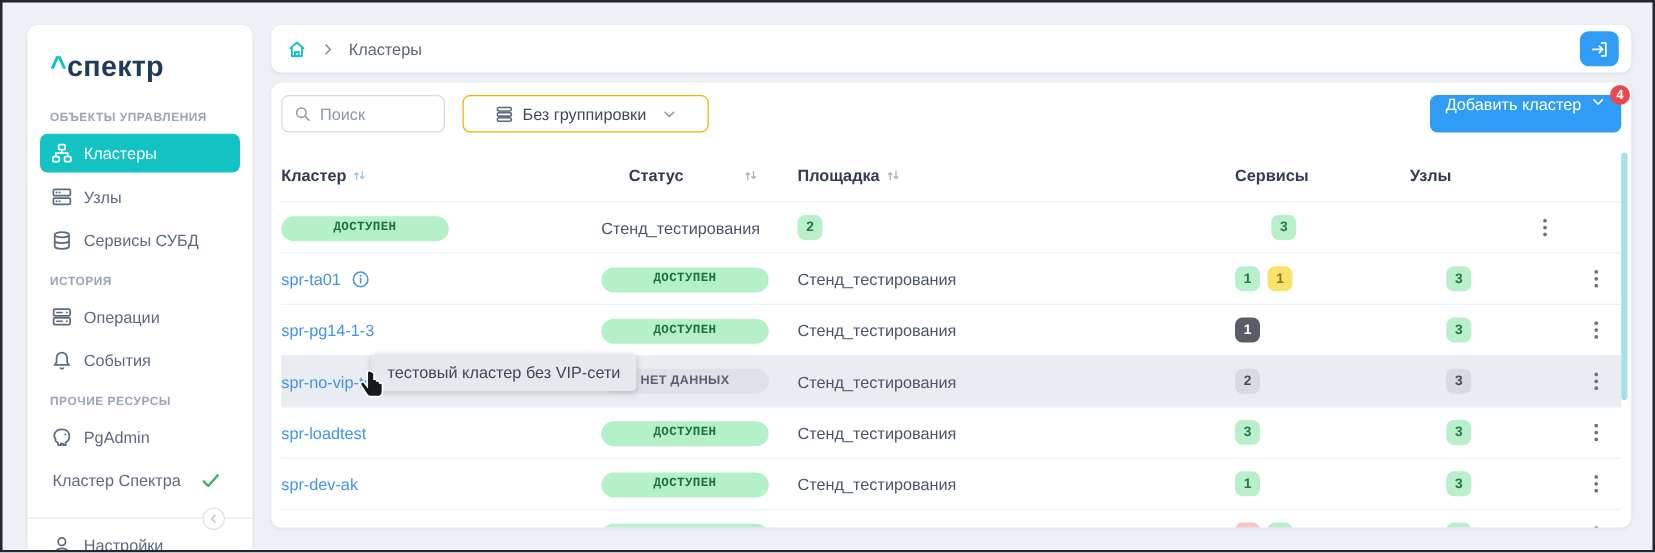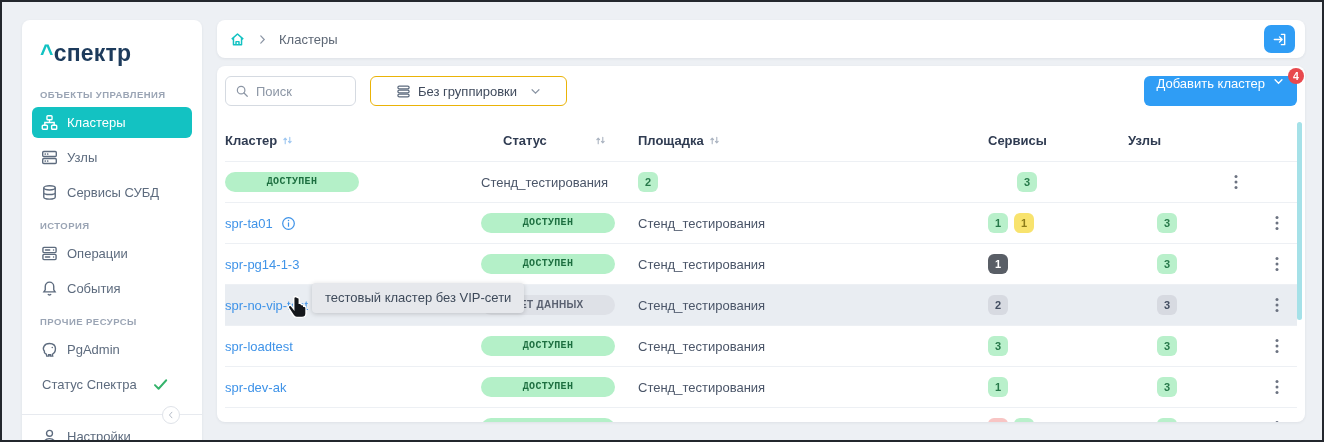--- a/index.html
+++ b/index.html
@@ -70,21 +70,21 @@
   .badge { min-width:20px; height:20px; padding:0 5px; border-radius:6px; display:inline-flex;
            align-items:center; justify-content:center; font-size:11px; font-weight:bold; }
   .b-green { background:#b9f0cb; color:#27794a; }
   .b-yellow { background:#f8e36e; color:#8d7c1b; }
   .b-red { background:#f8c5c4; color:#cc4743; }
   .b-dark { background:#595e66; color:#fff; }
   .b-gray { background:#d7dae1; color:#434e61; }
   .act-cell { display:flex; justify-content:flex-end; padding-right:14px; }
   .kebab { border:none; background:transparent; cursor:pointer; padding:4px; display:flex; }
 
-  .tooltip { position:absolute; left:95px; top:217px; height:30px; line-height:30px; padding:0 13px;
+  .tooltip { position:absolute; left:80px; top:217px; height:30px; line-height:30px; padding:0 13px;
              background:#e6e8ec; color:#3e4a5a; font-size:13px; border-radius:4px;
              box-shadow:0 1px 5px rgba(0,0,0,.18); z-index:6; white-space:nowrap; }
   .cursor-hand { position:absolute; left:66px; top:226px; z-index:7; }
   .vscroll { position:absolute; right:3px; top:56px; width:5px; height:198px;
              background:#a5e1e8; border-radius:3px; }
   .icn { display:inline-flex; }
 </style>
 </head>
 <body>
 
@@ -159,21 +159,21 @@
       <span class="icn">
         <svg viewBox="0 0 16 16" fill="none" stroke="currentColor" stroke-width="1.3">
             <path d="M3.2 9.5C2.2 8.3 2 6.4 2.8 5c.9-1.6 2.8-2.6 5.2-2.6 3.4 0 5.6 2 5.6 5 0 2.4-1.2 4.3-3 5.2l.4 1.6h-2l-.2-1.2h-1.6l.2 1.2h-2L5 12.4c-.8-.3-1.4-.9-1.8-1.6z"></path>
             <circle cx="10.6" cy="6.2" r="0.7" fill="currentColor" stroke="none"></circle>
           </svg>
       </span>
       <span>PgAdmin</span>
     </div>
 
     <div class="side-item" style="padding-left:10px;">
-      <span>Статус Спектра</span>
+      <span>Кластер Спектра</span>
       <span class="icn check">
         <svg viewBox="0 0 16 16" width="15" height="15" fill="none" stroke="#34b36b" stroke-width="1.8" stroke-linecap="round" stroke-linejoin="round">
             <path d="M2.8 8.6l3.4 3.4L13.4 4"></path>
           </svg>
       </span>
     </div>
 
     <div class="side-divider">
       <div class="collapse-btn">
         <svg viewBox="0 0 16 16" width="10" height="10" fill="none" stroke="currentColor" stroke-width="1.6" stroke-linecap="round">

